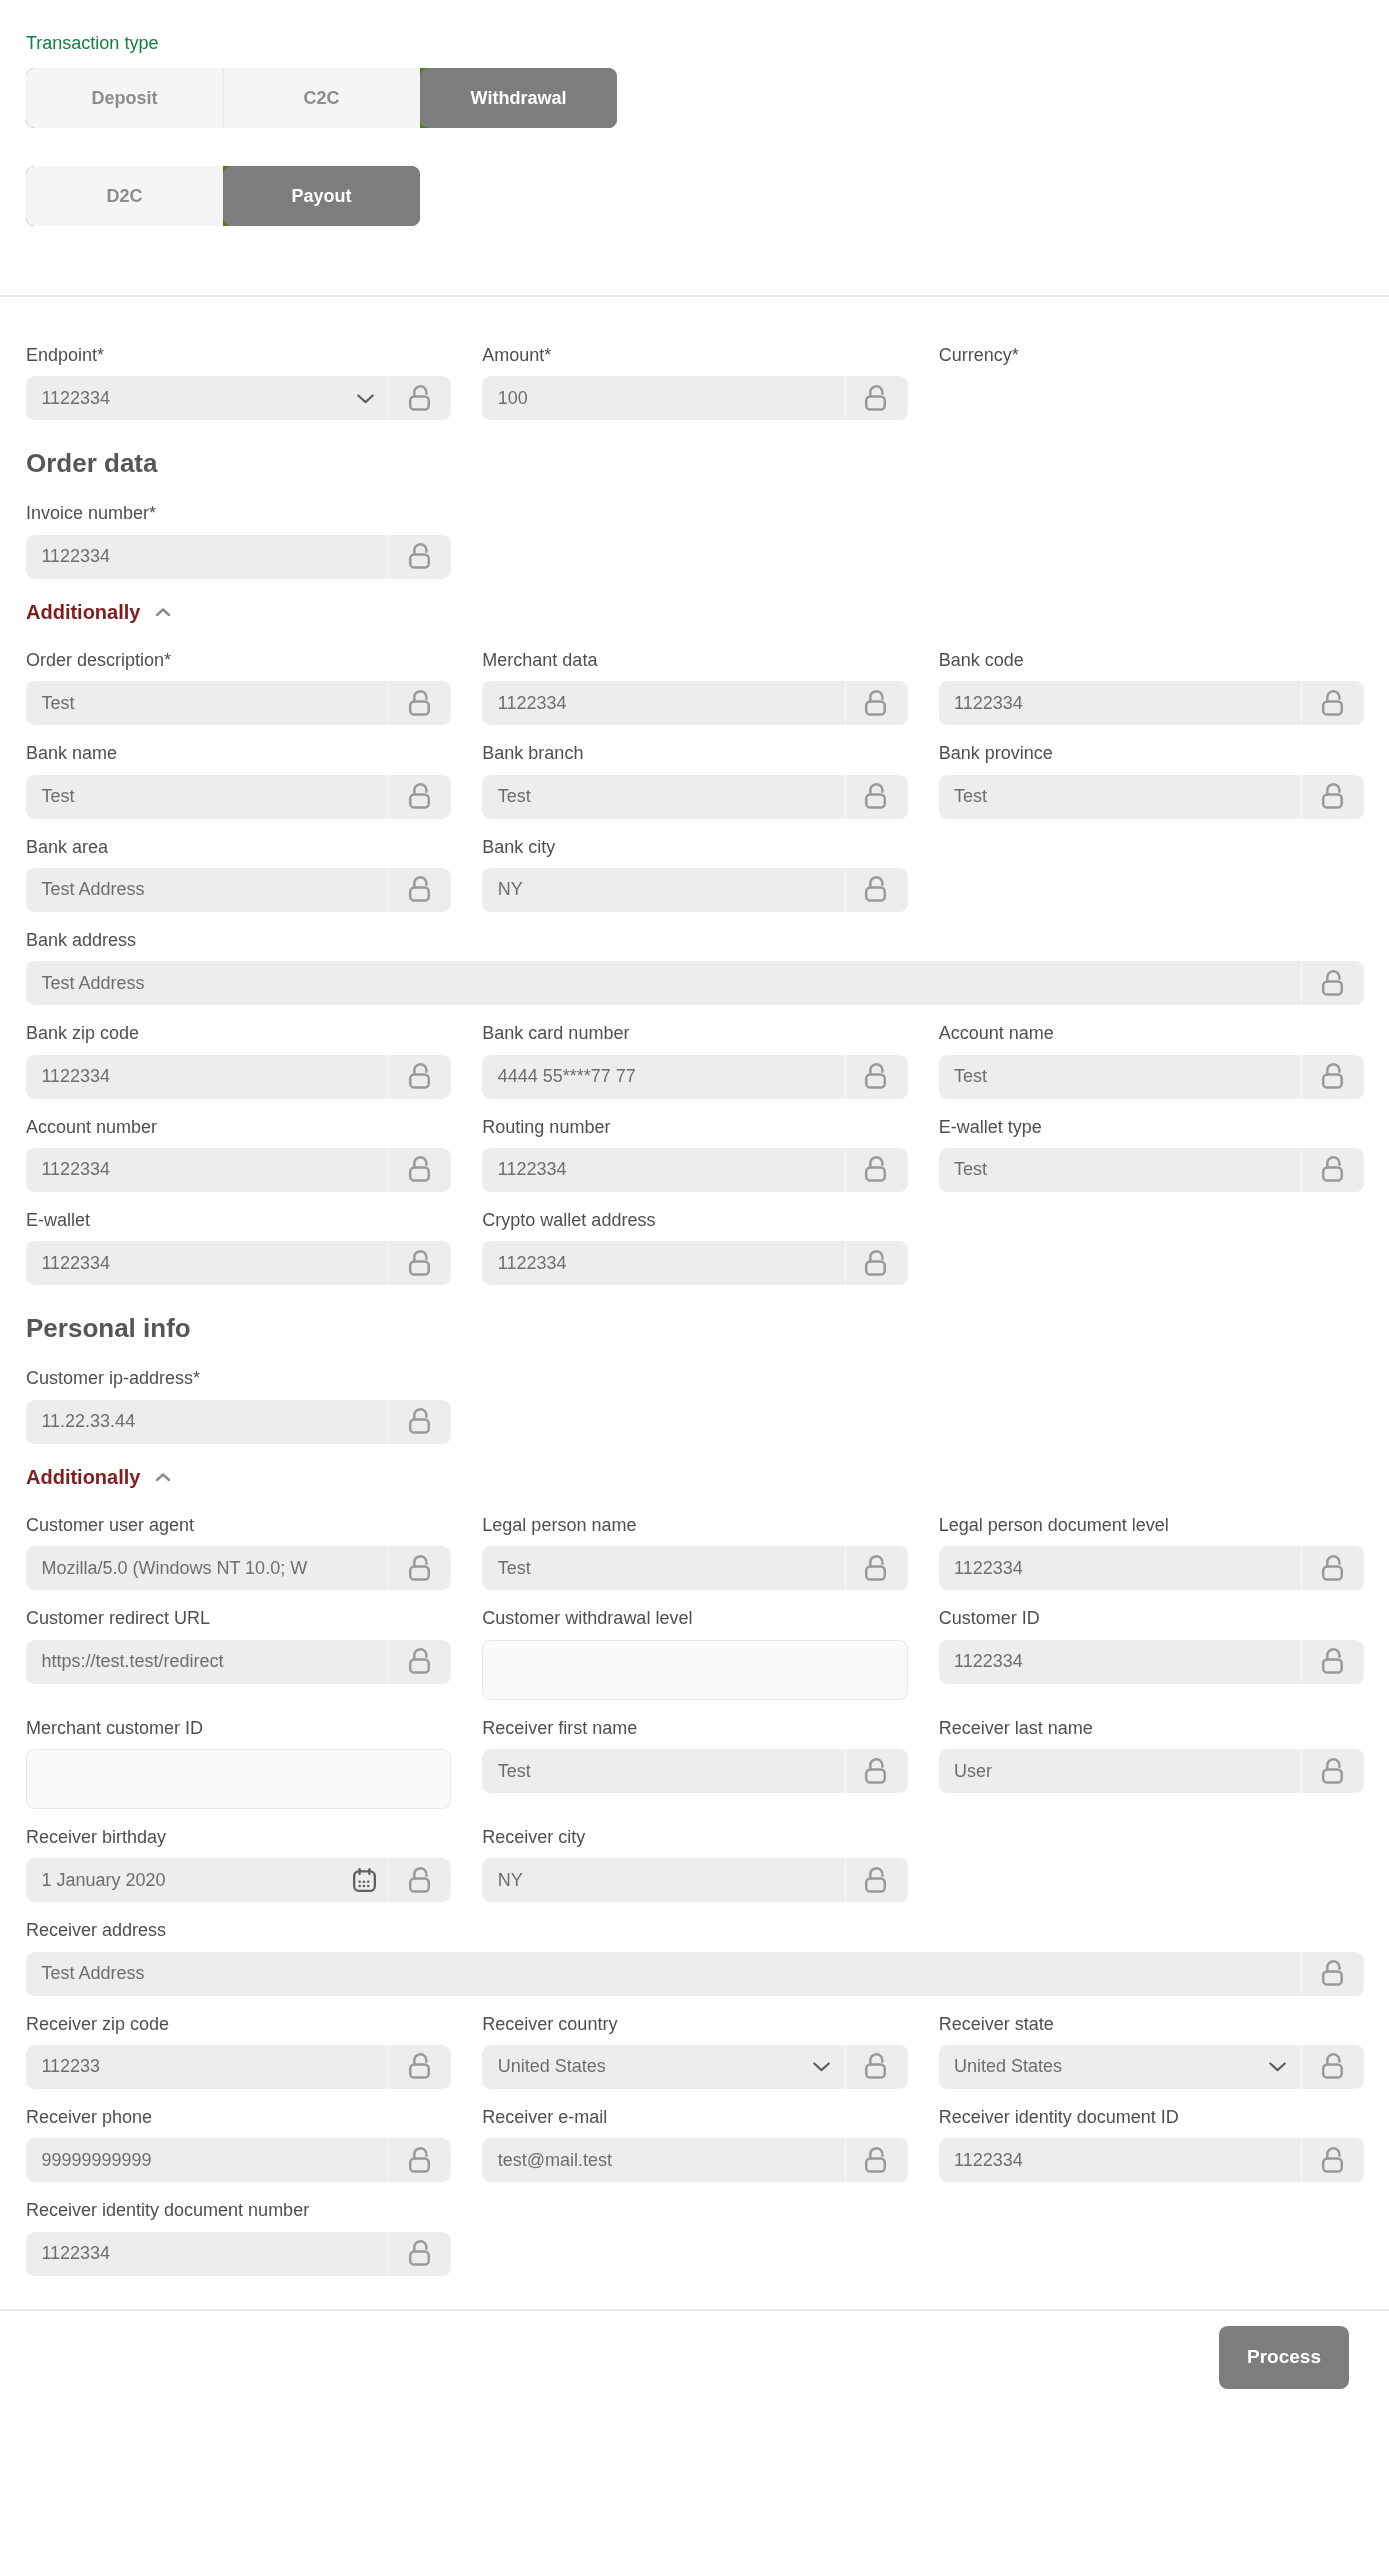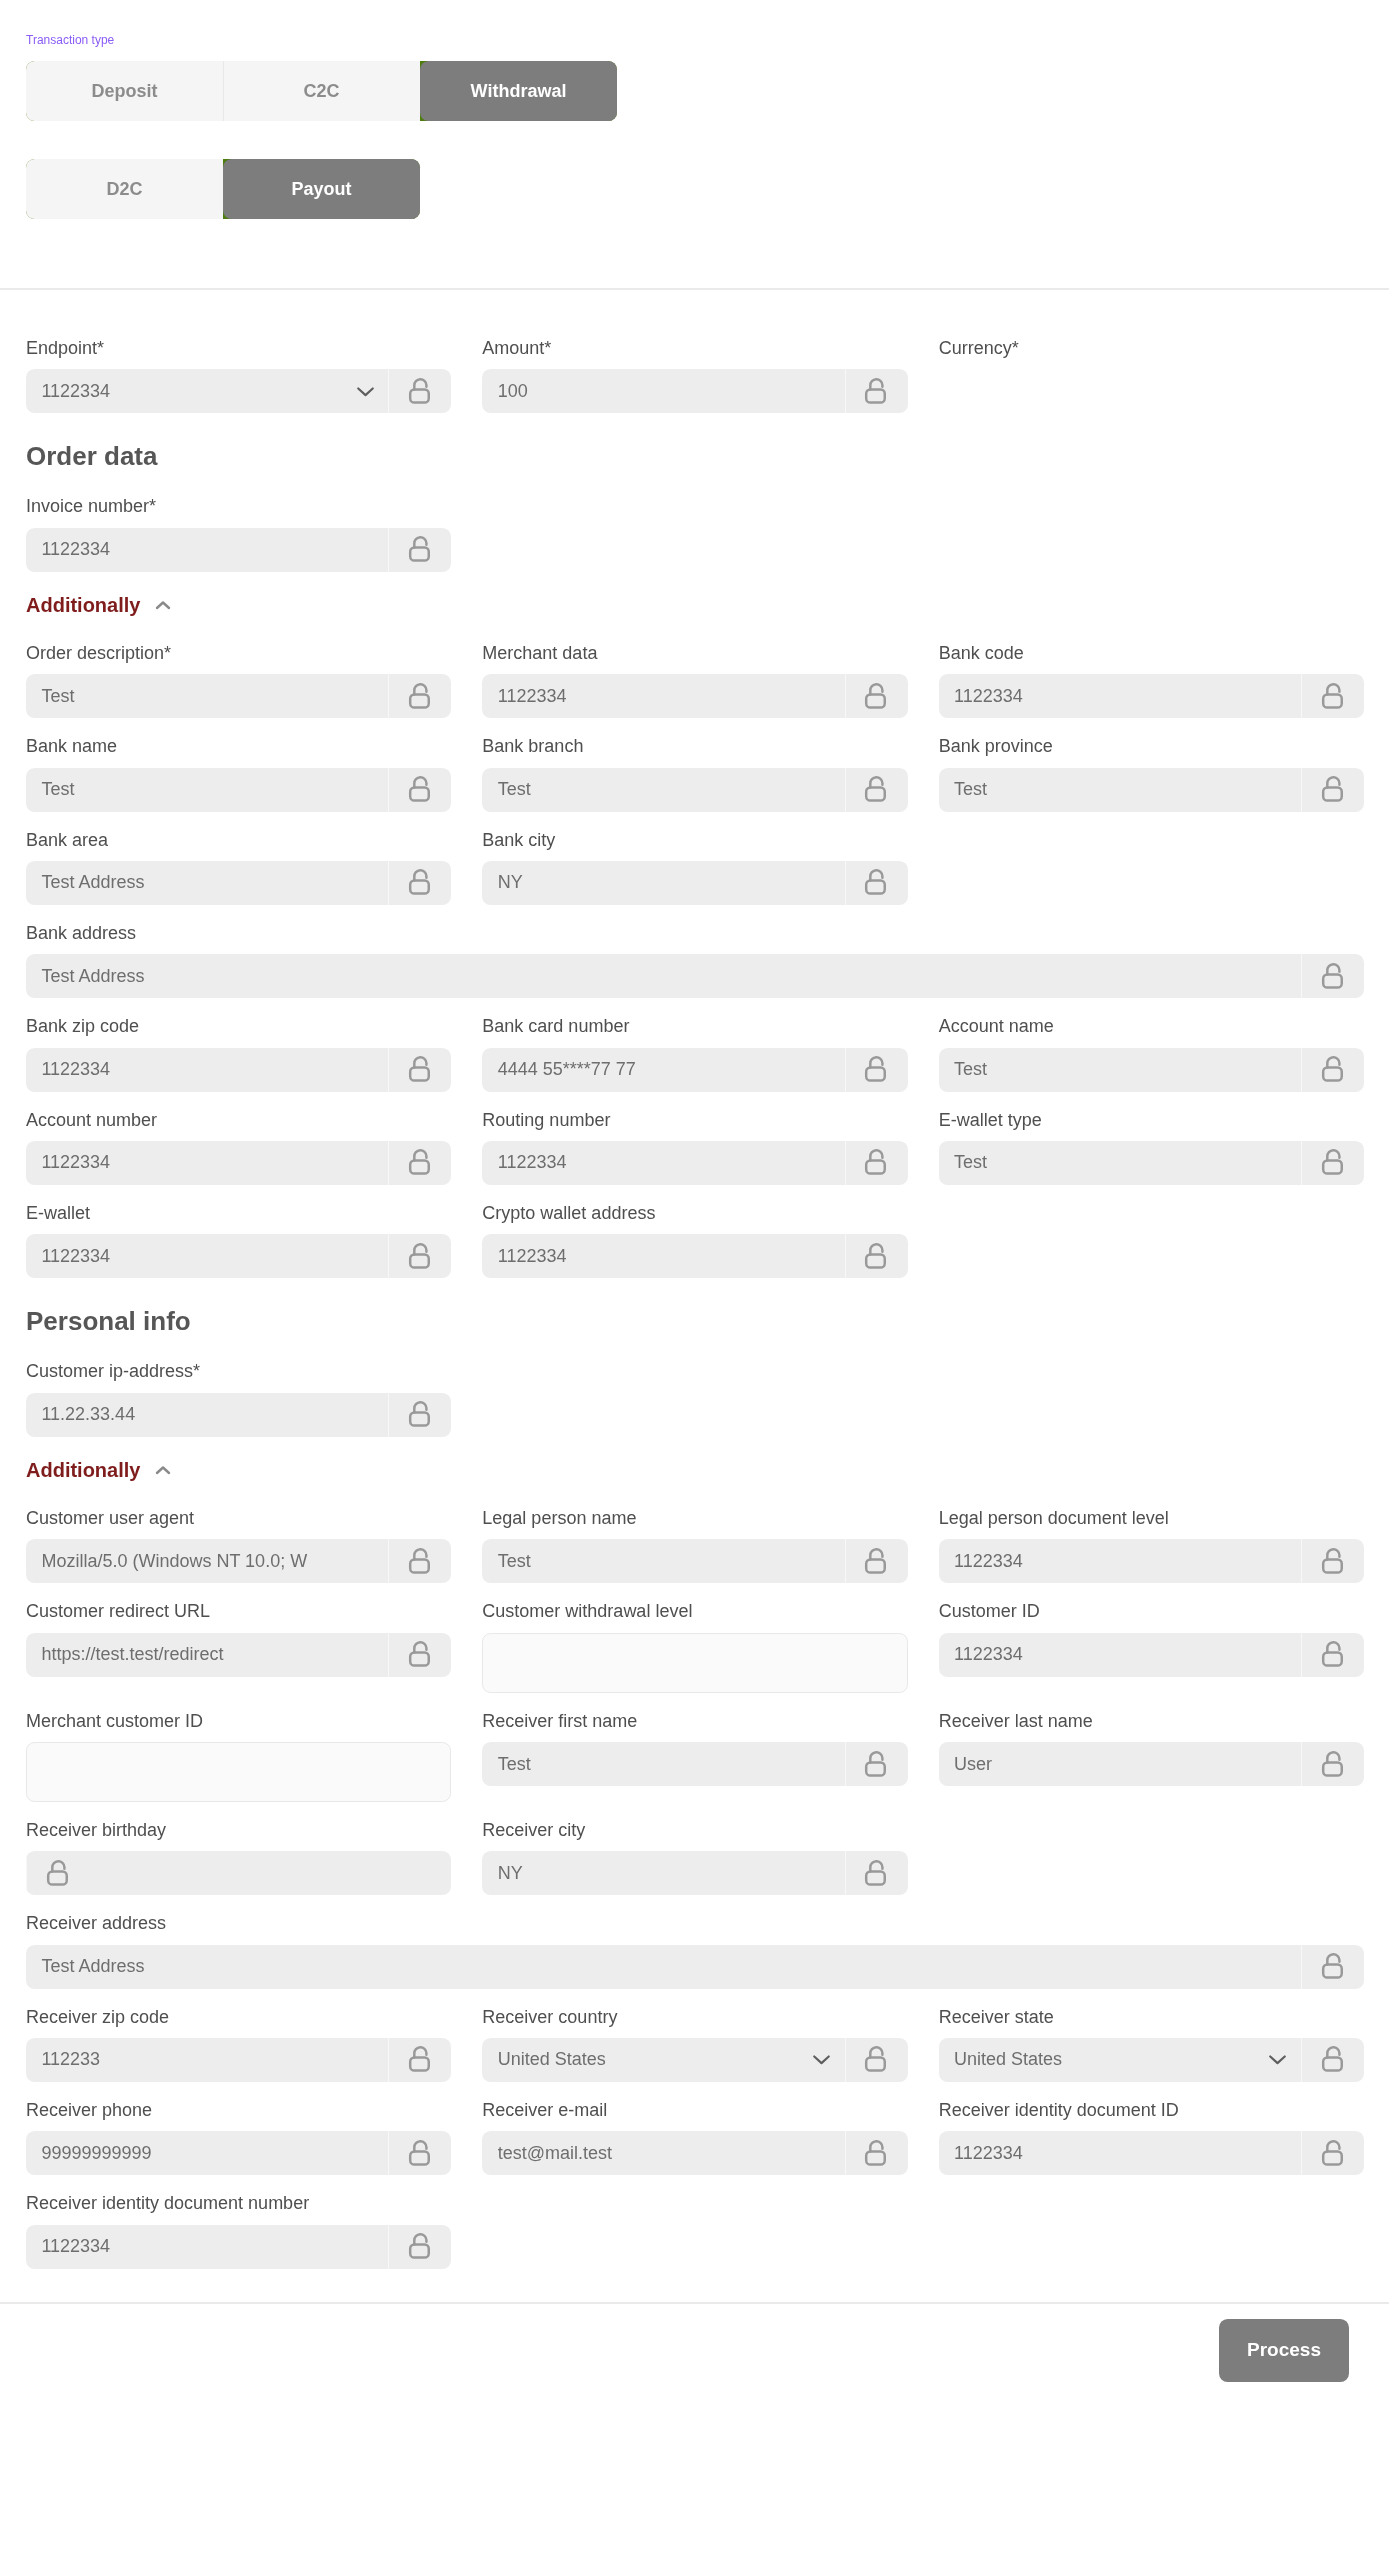--- a/index.html
+++ b/index.html
@@ -1,21 +1,21 @@
 <!DOCTYPE html>
 <html style="font-size:13.7px"><head>
 <meta charset="utf-8">
 <style>
   html,body{margin:0;padding:0;background:#fff;}
   body{width:1390px;font-family:"Liberation Sans",sans-serif;color:#4a4a4a;}
   .page{padding:24px 0 34px;}
   .inner{padding:0 26px;}
 
   
-  .top-label{font-size:12px;color:#8b5cf6;margin:8.6px 0 14.5px;display:block;}
+  .top-label{font-size:18px;color:#15803d;margin:8.6px 0 14.5px;display:block;}
 
   
   .segmented{display:inline-flex;background:#4d7c0f;border-radius:8.6px;margin-bottom:38px;}
   .segmented .seg{width:197px;height:60px;display:flex;align-items:center;justify-content:center;
     font-size:18px;font-weight:bold;color:#8c8c8c;background:#f5f5f5;border:none;cursor:pointer;}
   .segmented .seg + .seg{box-shadow:inset 0.9px 0 0 #e7e7e7;}
   .segmented .seg:first-child{border-radius:8.6px 0 0 8.6px;}
   .segmented .seg:last-child{border-radius:0 8.6px 8.6px 0;}
   .segmented .seg.selected{background:#7d7d7d;color:#fff;border-radius:8.6px;box-shadow:none;}
 
@@ -521,20 +521,28 @@
               <svg width="33" height="33" viewBox="0 0 24 24" class="ic-lock">
                 <use href="#i-lock"></use>
               </svg>
             </div>
         </div>
       </div>
 
       <div class="field">
         <span class="label">Receiver birthday</span>
         <div class="control">
+          <div class="main">
+              <span class="value">1 January 2020</span>
+            <span class="mini">
+                <svg width="31" height="31" viewBox="0 0 24 24" style="stroke:#5f5f5f;fill:#5f5f5f;">
+                  <use href="#i-calendar"></use>
+                </svg>
+              </span>
+          </div>
           <div class="lockbox">
               <svg width="33" height="33" viewBox="0 0 24 24" class="ic-lock">
                 <use href="#i-lock"></use>
               </svg>
             </div>
         </div>
       </div>
       <div class="field">
         <span class="label">Receiver city</span>
         <div class="control">

